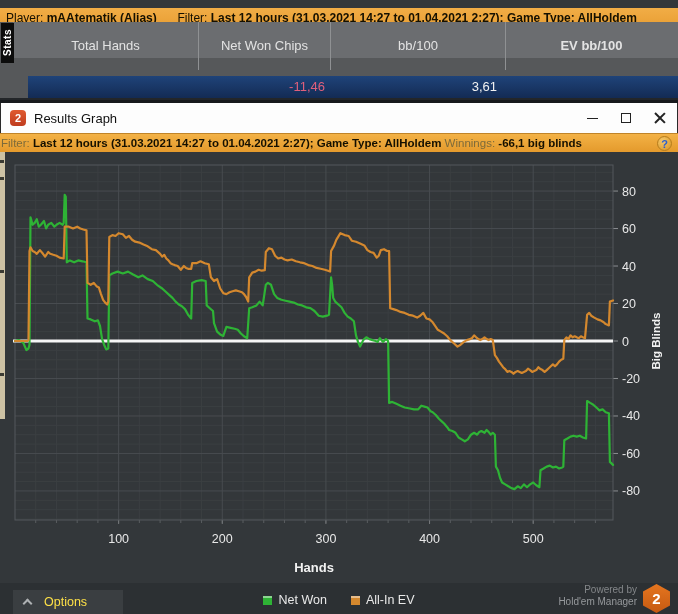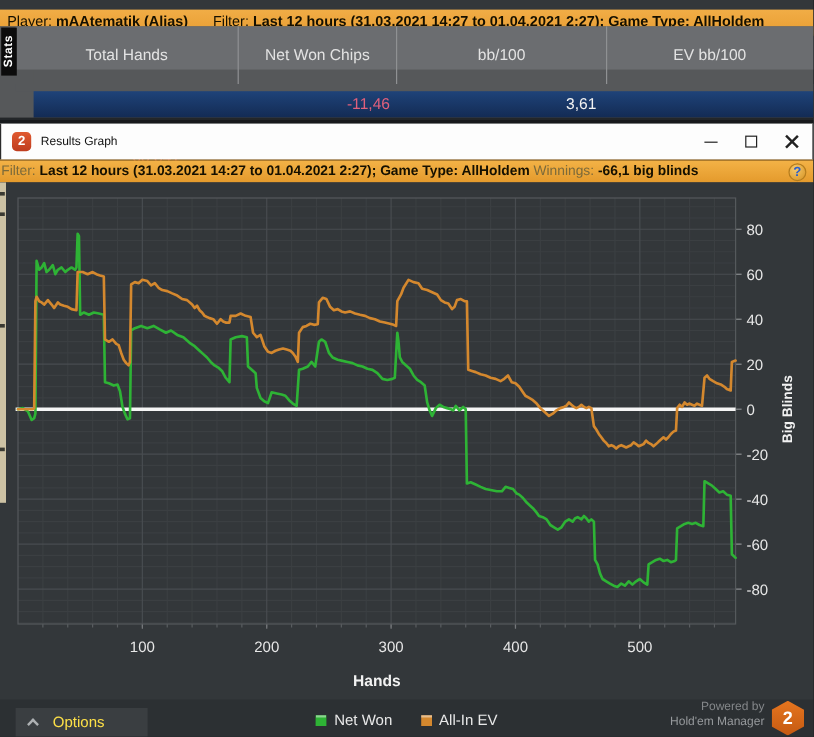--- a/index.html
+++ b/index.html
@@ -14,39 +14,39 @@
   .topbar .sep{display:inline-block;width:14px;}
 
   
   .stats-panel{position:absolute;left:0;top:22px;width:678px;height:81px;background:#56585a;}
   .stats-tab{position:absolute;left:1px;top:1px;width:13px;height:40px;background:#0c0c0c;
     color:#fff;font-size:10px;font-weight:bold;writing-mode:vertical-rl;transform:rotate(180deg);
     text-align:center;letter-spacing:.5px;line-height:13px;}
   .stats-header{position:absolute;left:13px;top:0;width:665px;height:36px;background:#6b6d70;display:flex;}
   .stats-header .cell{height:48px;line-height:48px;text-align:center;color:#e3e3e3;font-size:13px;
     border-right:1px solid #8f9193;}
-  .stats-header .cell:last-child{border-right:none;}
+  .stats-header .cell:last-child{border-right:none;font-weight:bold;}
   .c0h{width:186px;} .c1h{width:132px;} .c2h{width:175px;} .c3h{width:171px;}
   .stats-gap{position:absolute;left:13px;top:48px;width:665px;height:6px;background:#56585a;}
   .stats-row{position:absolute;left:28px;top:54px;width:650px;height:22px;
     background:linear-gradient(#1f4379,#132b54);display:flex;}
   .stats-row .cell{height:22px;line-height:22px;text-align:right;color:#f2f2f2;font-size:13px;padding-right:10px;}
   .stats-row .cell.neg{color:#e0607c;}
   .c0v{width:171px;} .c1v{width:132px;margin-top:44px;} .c2v{width:175px;} .c3v{width:172px;}
   .stats-bottom{position:absolute;left:0;top:76px;width:678px;height:5px;background:#232629;}
   .stats-left{position:absolute;left:0;top:0;width:28px;height:76px;background:#56585a;}
 
   
   .title-strip{position:absolute;left:0;top:100px;width:678px;height:3px;background:#17191c;}
   .titlebar{position:absolute;left:0;top:103px;width:678px;height:30px;background:#fdfdfd;
     border-left:1px solid #2a2a2a;border-right:1px solid #2a2a2a;display:flex;align-items:center;}
   .app-logo{width:16px;height:16px;margin-left:9px;border-radius:4px;
     background:linear-gradient(#e05a30,#bf3c1e);color:#fff;font-size:11px;font-weight:bold;
     text-align:center;line-height:16px;}
-  .win-title{margin-left:8px;color:#111;font-size:10px;}
+  .win-title{margin-left:8px;color:#111;font-size:13px;}
   .win-controls{margin-left:auto;display:flex;align-items:center;height:30px;}
   .win-btn{width:34px;height:30px;display:flex;align-items:center;justify-content:center;cursor:default;}
   .glyph-min{width:11px;height:0;border-top:1.6px solid #222;}
   .glyph-max{width:10px;height:10px;border:1.6px solid #222;background:transparent;}
   .glyph-close{position:relative;width:12px;height:12px;}
   .glyph-close:before,.glyph-close:after{content:"";position:absolute;left:5px;top:-1px;width:1.7px;height:14px;background:#222;}
   .glyph-close:before{transform:rotate(45deg);} .glyph-close:after{transform:rotate(-45deg);}
 
   
   .filterbar{position:absolute;left:0;top:133px;width:678px;height:19px;

